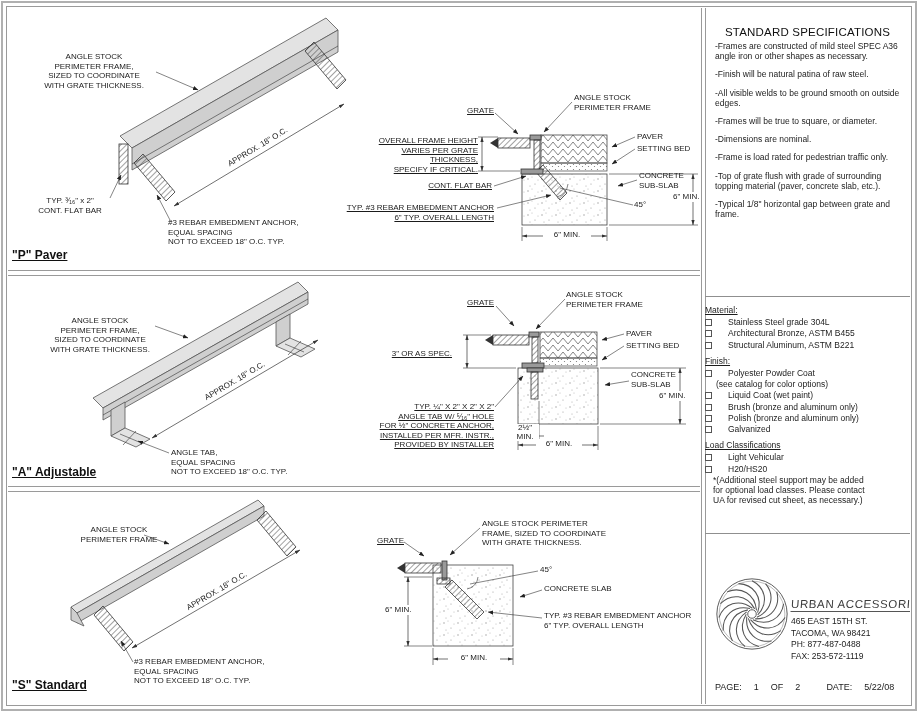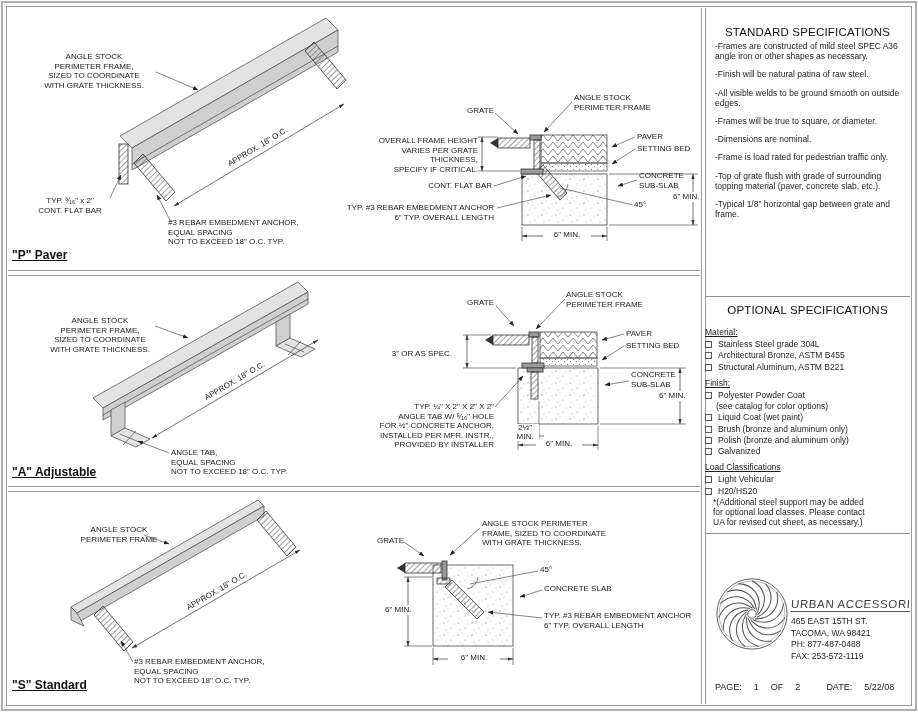--- a/index.html
+++ b/index.html
@@ -3,34 +3,34 @@
 <meta charset="utf-8">
 <style>
   html,body{margin:0;padding:0;background:#e8e8e8;}
   .sheet{position:relative;width:918px;height:712px;background:#fff;overflow:hidden;
          font-family:"Liberation Sans",sans-serif;color:#1c1c1c;}
   .ob{position:absolute;inset:1px;border:2px solid #b0b0b0;pointer-events:none;}
   .ib{position:absolute;inset:6px;border:1px solid #9a9a9a;pointer-events:none;}
   .drawarea{position:absolute;left:8px;top:8px;width:694px;height:696px;}
   .drawsvg{position:absolute;left:0;top:0;}
   .lbl{position:absolute;font-size:8px;line-height:9.6px;white-space:pre-line;color:#1b1b1b;}
-  .r{text-align:right;} .c{text-align:center;}
+  .r{text-align:right;text-decoration:underline;} .c{text-align:center;}
   .wbg{background:#fff;padding:0 1px;z-index:3;}
   .ptitle{position:absolute;font-size:12px;font-weight:bold;text-decoration:underline;color:#101010;}
   .hdiv{position:absolute;left:8px;width:692px;height:4px;border-top:1px solid #9a9a9a;
         border-bottom:1px solid #9a9a9a;background:#fff;}
   .vdiv{position:absolute;left:701px;top:8px;width:3px;height:696px;border-left:1px solid #9a9a9a;
         border-right:1px solid #9a9a9a;background:#fff;}
   .rcol{position:absolute;left:705px;width:205px;box-sizing:border-box;}
   .rline{position:absolute;left:705px;width:205px;height:1px;background:#8f8f8f;}
   .rc-title{font-size:11.5px;text-align:center;padding:9px 0 3px;letter-spacing:.2px;color:#101010;}
   .spec-item{font-size:8.5px;line-height:10.2px;margin:0 8px 8px 10px;}
   .opt-wrap{padding:2px 8px 0 0;font-size:8.5px;line-height:10.2px;}
   .opt-head{text-decoration:underline;margin:6px 0 2px;}
-  .opt-item{display:flex;gap:6px;margin:0 0 1px;}
+  .opt-item{display:flex;gap:16px;margin:0 0 1px;}
   .box{flex:none;width:5px;height:5px;border:1px solid #555;margin-top:2px;}
   .opt-sub{padding-left:11px;margin:0 0 1px;}
   .opt-note{padding-left:8px;white-space:pre-line;margin-top:1px;}
   .ft{overflow:hidden;}
   .logo{position:absolute;left:9px;top:42px;}
   .cblock{position:absolute;left:86px;top:60px;width:112px;}
   .cname{display:inline-block;font-size:11.5px;letter-spacing:.6px;color:#3c3c3c;
          border-bottom:1.5px solid #555;padding-bottom:1px;transform:skewX(-4deg);white-space:nowrap;}
   .addr{font-size:8.5px;line-height:11.5px;margin-top:4px;color:#222;}
   .ftfoot{position:absolute;left:10px;right:8px;bottom:12px;display:flex;align-items:baseline;
@@ -297,21 +297,20 @@
     <p class="spec-item">-Finish will be natural patina of raw steel.</p>
     <p class="spec-item">-All visible welds to be ground smooth on outside edges.</p>
     <p class="spec-item">-Frames will be true to square, or diameter.</p>
     <p class="spec-item">-Dimensions are nominal.</p>
     <p class="spec-item">-Frame is load rated for pedestrian traffic only.</p>
     <p class="spec-item">-Top of grate flush with grade of surrounding topping material (paver, concrete slab, etc.).</p>
     <p class="spec-item">-Typical 1/8" horizontal gap between grate and frame.</p>
   </div>
 
   <div class="rcol" style="top:297px;height:236px;">
-    <div class="rc-title" style="padding-top:7px;">OPTIONAL SPECIFICATIONS</div>
     <div class="opt-wrap">
       <div class="opt-head">Material:</div>
       <div class="opt-item">
           <span class="box"></span>
           <span>Stainless Steel grade 304L</span>
         </div>
       <div class="opt-item">
           <span class="box"></span>
           <span>Architectural Bronze, ASTM B455</span>
         </div>

